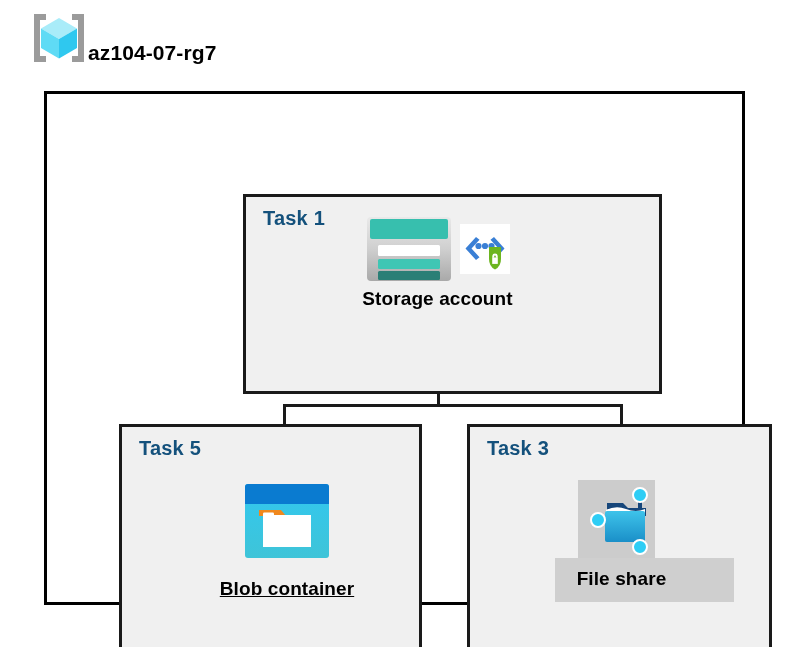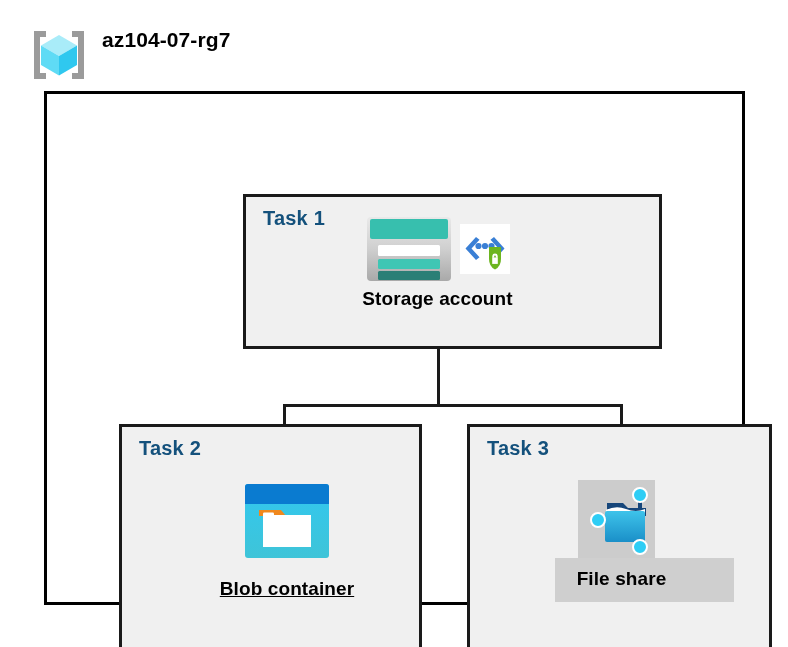--- a/index.html
+++ b/index.html
@@ -10,24 +10,24 @@
     width: 788px; height: 647px;
     position: relative;
     overflow: hidden;
     font-family: "Liberation Sans", sans-serif;
     -webkit-font-smoothing: antialiased;
   }
 
   
   #diagram-header {
     position: absolute;
-    left: 30px; top: 28px;
+    left: 30px; top: 11px;
     display: flex;
-    align-items: flex-start;
-    gap: 14px;
+    align-items: flex-end;
+    gap: 0;
   }
   #rg-icon-wrap {
     position: relative;
     width: 58px; height: 54px;
     flex: 0 0 auto;
   }
   #rg-title {
     font-size: 21px;
     font-weight: bold;
     color: #000000;
@@ -45,21 +45,21 @@
     box-sizing: border-box;
   }
 
   
   .task-box {
     position: absolute;
     border: 3px solid #1a1a1a;
     background: #f0f0f0;
     box-sizing: border-box;
   }
-  #task-box-1 { left: 196px; top: 100px; width: 419px; height: 155px; }
+  #task-box-1 { left: 196px; top: 100px; width: 419px; height: 200px; }
   #task-box-2 { left: 72px;  top: 330px; width: 303px; height: 243px; }
   #task-box-3 { left: 420px; top: 330px; width: 305px; height: 243px; }
 
   .task-label {
     position: absolute;
     left: 17px; top: 10px;
     font-size: 20px;
     font-weight: bold;
     color: #14517c;
     letter-spacing: 0.2px;
@@ -177,21 +177,21 @@
           <path d="M29 23 L41 23 L41 35 Q41 42.5 35 45.5 Q29 42.5 29 35 Z" fill="#6cb520"></path>
           <path d="M32.2 33.5 h5.6 v6.4 h-5.6 Z" fill="#ffffff"></path>
           <path d="M35 29.6 a2.7 2.7 0 0 1 2.7 2.7 v1.4 h-1.9 v-1.4 a0.8 0.8 0 0 0 -1.6 0 v1.4 h-1.9 v-1.4 a2.7 2.7 0 0 1 2.7 -2.7 Z" fill="#ffffff"></path>
         </svg>
       </span>
     </div>
     <div class="node-caption" style="margin-top:6px;">Storage account</div>
   </div>
 
   <div class="task-box" id="task-box-2">
-    <div class="task-label">Task 2</div>
+    <div class="task-label">Task 5</div>
   </div>
 
   <div class="node" id="node-blob">
     <span>
       <svg width="88" height="78" viewBox="0 0 88 78" aria-hidden="true">
         <defs>
           <linearGradient id="blobBody" x1="0" y1="0" x2="0" y2="1">
             <stop offset="0" stop-color="#32c8f0"></stop>
             <stop offset="1" stop-color="#3ec4d8"></stop>
           </linearGradient>

